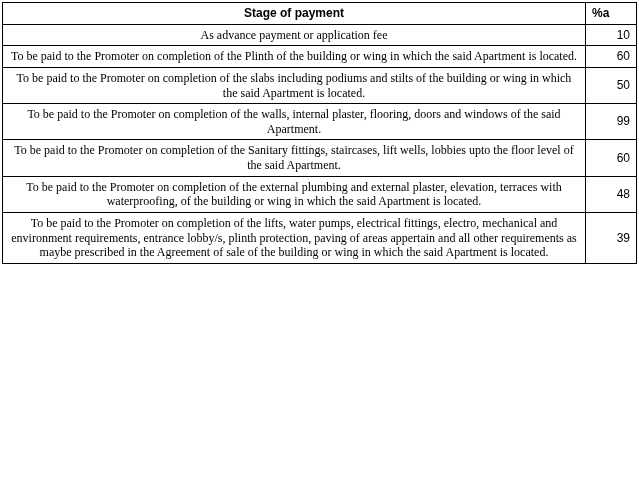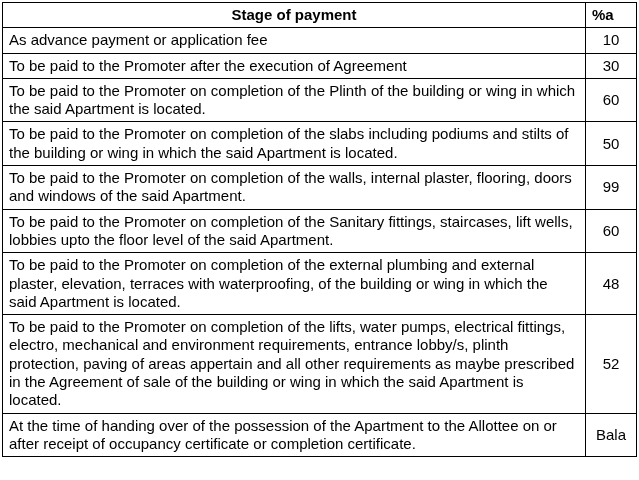--- a/index.html
+++ b/index.html
@@ -24,45 +24,46 @@
     border-collapse: collapse;
     table-layout: fixed;
     width: 634px;
     margin-left: 2px;
     border: 1.5px solid #000;
   }
   table.payment-table td,
   table.payment-table th {
     border: 1.5px solid #000;
     padding: 3px 6px;
-    font-size: 15px;
+    font-size: 12px;
     line-height: 1.22;
     vertical-align: middle;
   }
   col.col-stage { width: 583px; }
   col.col-pct   { width: 51px; }
 
   th.header-stage {
     text-align: center;
     font-weight: bold;
     font-size: 13.6px;
     padding-top: 4px;
     padding-bottom: 4px;
   }
   th.header-pct {
     text-align: left;
     font-weight: bold;
     font-size: 13.6px;
     padding-left: 6px;
   }
   td.stage {
-    text-align: left;
+    text-align: center;
+    font-family: Liberation Serif, serif;
   }
   td.pct {
-    text-align: center;
+    text-align: right;
     padding-left: 6px;
     white-space: nowrap;
     overflow: hidden;
   }
 </style>
 </head>
 <body>
 
 <div class="sheet">
   <table class="payment-table">
@@ -75,24 +76,20 @@
         <th class="header-stage">Stage of payment</th>
         <th class="header-pct">%a</th>
       </tr>
     </thead>
     <tbody>
       <tr>
         <td class="stage">As advance payment or application fee</td>
         <td class="pct">10</td>
       </tr>
       <tr>
-        <td class="stage">To be paid to the Promoter after the execution of Agreement</td>
-        <td class="pct">30</td>
-      </tr>
-      <tr>
         <td class="stage">To be paid to the Promoter on completion of the Plinth of the building or wing in which the said Apartment is located.</td>
         <td class="pct">60</td>
       </tr>
       <tr>
         <td class="stage">To be paid to the Promoter on completion of the slabs including podiums and stilts of the building or wing in which the said Apartment is located.</td>
         <td class="pct">50</td>
       </tr>
       <tr>
         <td class="stage">To be paid to the Promoter on completion of the walls, internal plaster, flooring, doors and windows of the said Apartment.</td>
         <td class="pct">99</td>
@@ -100,21 +97,17 @@
       <tr>
         <td class="stage">To be paid to the Promoter on completion of the Sanitary fittings, staircases, lift wells, lobbies upto the floor level of the said Apartment.</td>
         <td class="pct">60</td>
       </tr>
       <tr>
         <td class="stage">To be paid to the Promoter on completion of the external plumbing and external plaster, elevation, terraces with waterproofing, of the building or wing in which the said Apartment is located.</td>
         <td class="pct">48</td>
       </tr>
       <tr>
         <td class="stage">To be paid to the Promoter on completion of the lifts, water pumps, electrical fittings, electro, mechanical and environment requirements, entrance lobby/s, plinth protection, paving of areas appertain and all other requirements as maybe prescribed in the Agreement of sale of the building or wing in which the said Apartment is located.</td>
-        <td class="pct">52</td>
-      </tr>
-      <tr>
-        <td class="stage">At the time of handing over of the possession of the Apartment to the Allottee on or after receipt of occupancy certificate or completion certificate.</td>
-        <td class="pct">Bala</td>
+        <td class="pct">39</td>
       </tr>
     </tbody>
   </table>
 </div>
 
 </body></html>

